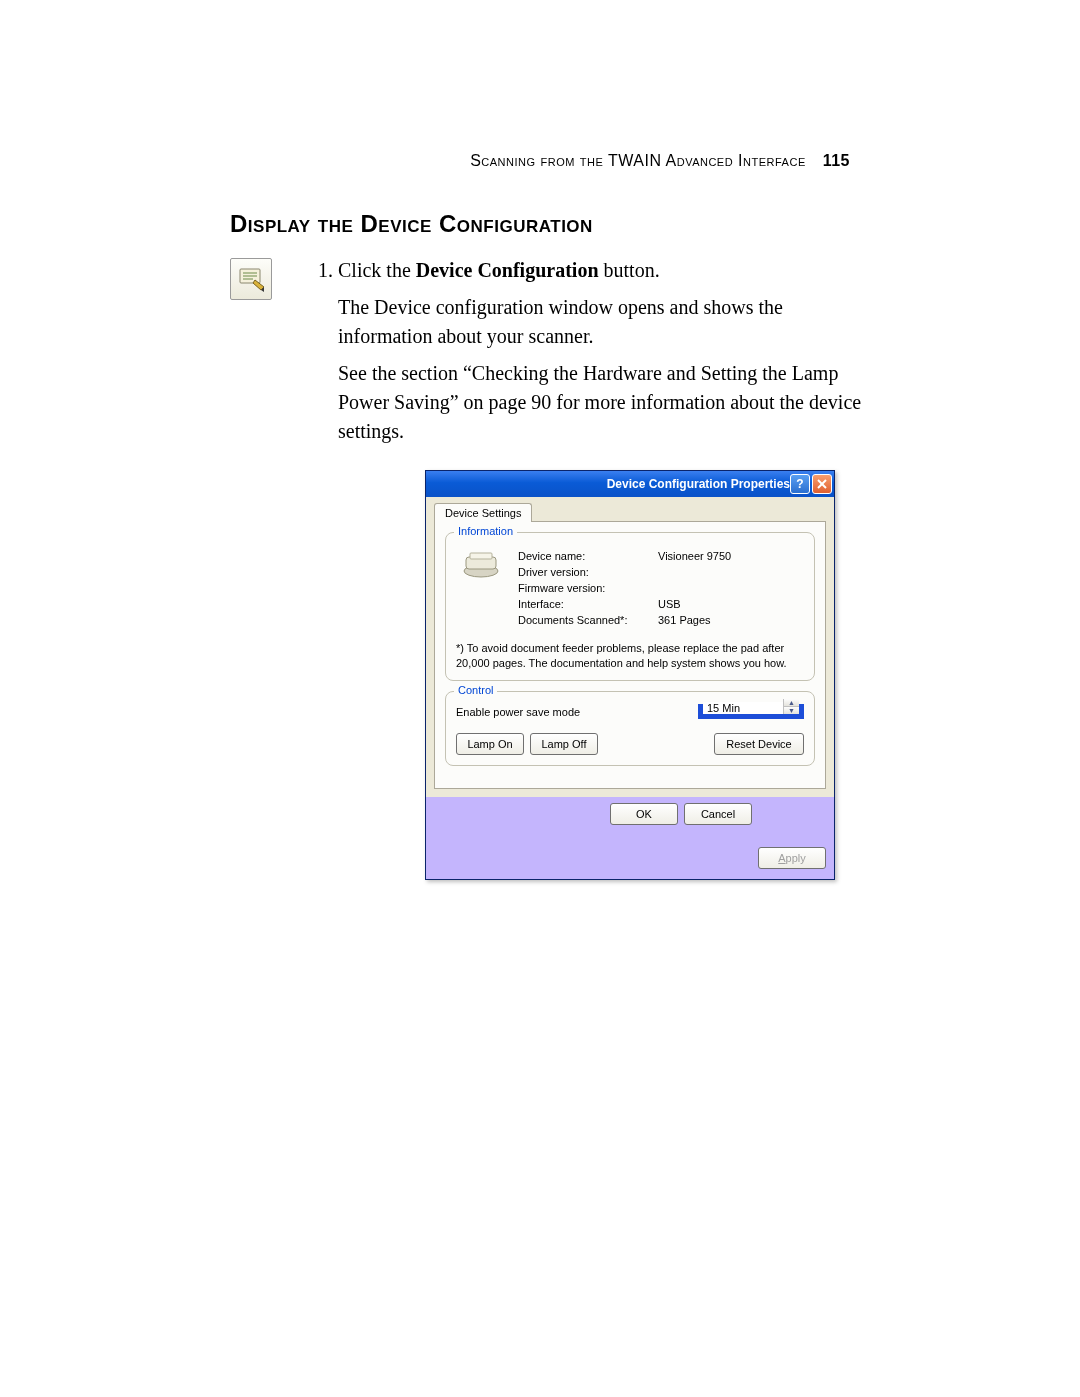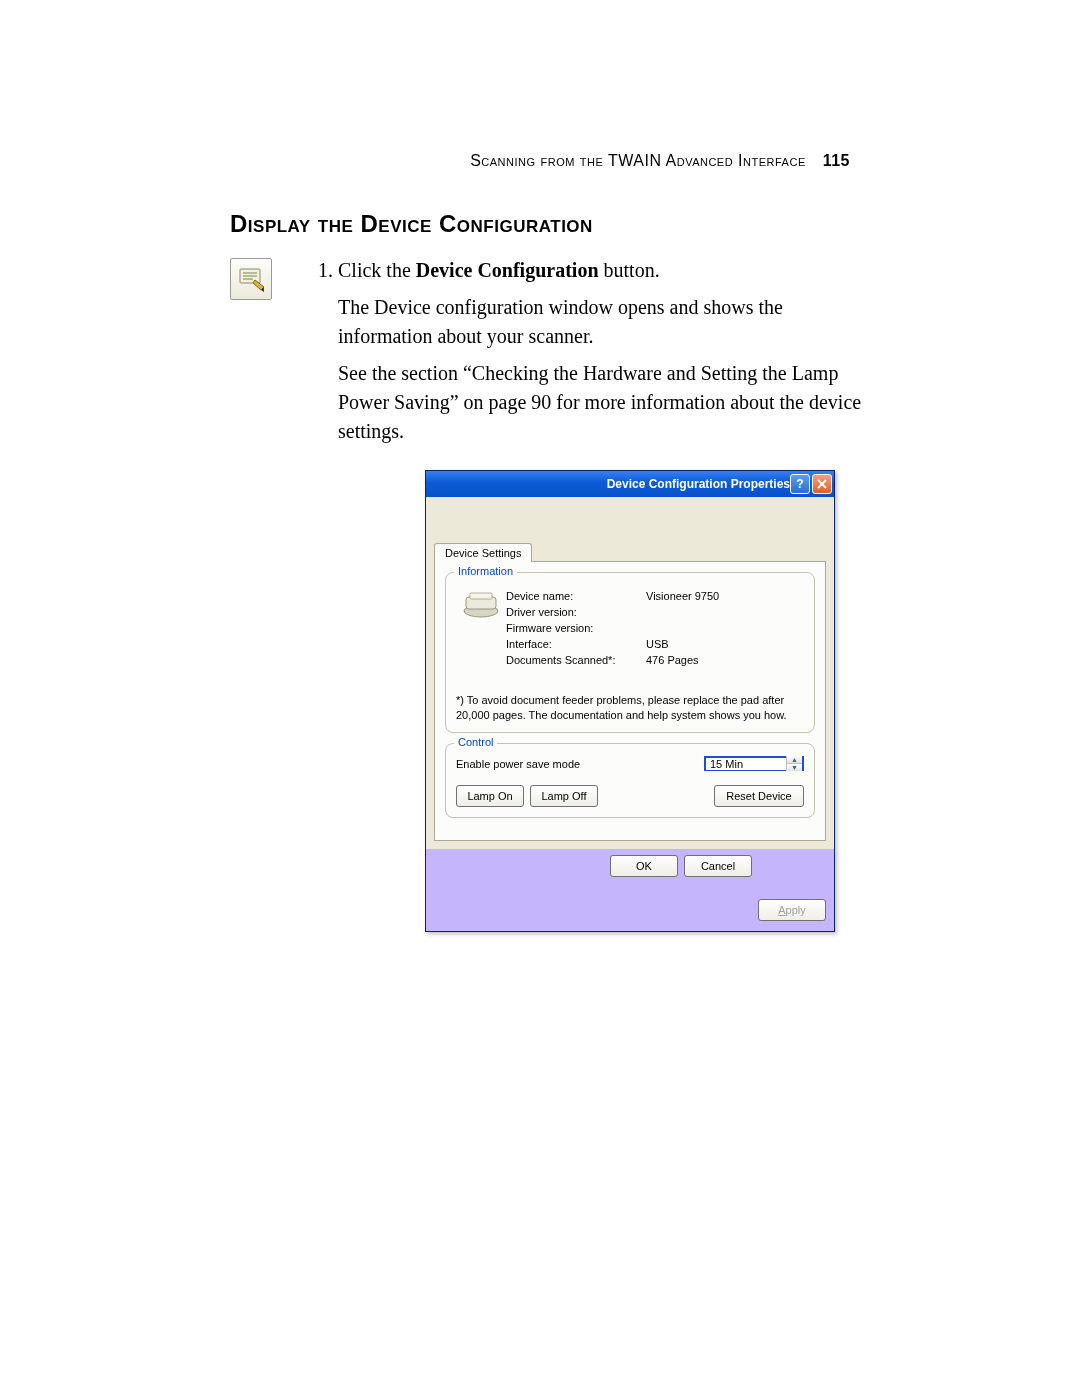--- a/index.html
+++ b/index.html
@@ -124,21 +124,20 @@
   .tab {
     border: 1px solid #aca899;
     border-bottom: none;
     background: #fcfcfa;
     padding: 3px 10px;
     border-top-left-radius: 3px;
     border-top-right-radius: 3px;
     font-size: 11px;
     position: relative;
     z-index: 2;
-    margin-top: 40px;
   }
   .tab-panel {
     border: 1px solid #aca899;
     background: #fcfcfa;
     padding: 10px 10px 12px 10px;
   }
   .groupbox {
     border: 1px solid #c4c2b3;
     border-radius: 8px;
     padding: 10px 10px 10px 10px;
@@ -150,54 +149,55 @@
     top: -8px;
     left: 8px;
     background: #fcfcfa;
     padding: 0 4px;
     color: #0046d5;
     font-size: 11px;
   }
   .info-row {
     display: flex;
     margin-top: 6px;
+    gap: 12px;
   }
   .scanner-icon {
     width: 50px;
     display: flex;
     align-items: flex-start;
     justify-content: center;
   }
   .info-table {
     flex: 1;
     font-size: 11px;
   }
   .info-table .row {
     display: flex;
     line-height: 1.45;
   }
   .info-table .label { width: 140px; }
   .info-table .val { flex: 1; }
   .footnote {
     font-size: 11px;
-    margin-top: 24px;
+    margin-top: 12px;
     line-height: 1.35;
   }
   .control-row {
     display: flex;
     align-items: center;
     justify-content: space-between;
     margin-top: 2px;
     margin-bottom: 14px;
   }
   .control-label { font-size: 11px; }
   .spinbox {
     display: flex;
-    align-items: center;
-    border: 2px solid #1d4ed8;
+    align-items: flex-end;
+    border: 5px solid #1d4ed8;
     background: #fff;
     height: 15px;
   }
   .spinbox input {
     border: none;
     width: 80px;
     font-family: Tahoma, Arial, sans-serif;
     font-size: 11px;
     padding: 0 4px;
     outline: none;
@@ -325,21 +325,21 @@
                   <div class="row">
                     <div class="label">Firmware version:</div>
                     <div class="val"></div>
                   </div>
                   <div class="row">
                     <div class="label">Interface:</div>
                     <div class="val">USB</div>
                   </div>
                   <div class="row">
                     <div class="label">Documents Scanned*:</div>
-                    <div class="val">476 Pages</div>
+                    <div class="val">361 Pages</div>
                   </div>
                 </div>
               </div>
               <div class="footnote">*) To avoid document feeder problems, please replace the pad after 20,000 pages. The documentation and help system shows you how.</div>
             </div>
 
             <div class="groupbox">
               <div class="groupbox-legend">Control</div>
 
               <div class="control-row">

